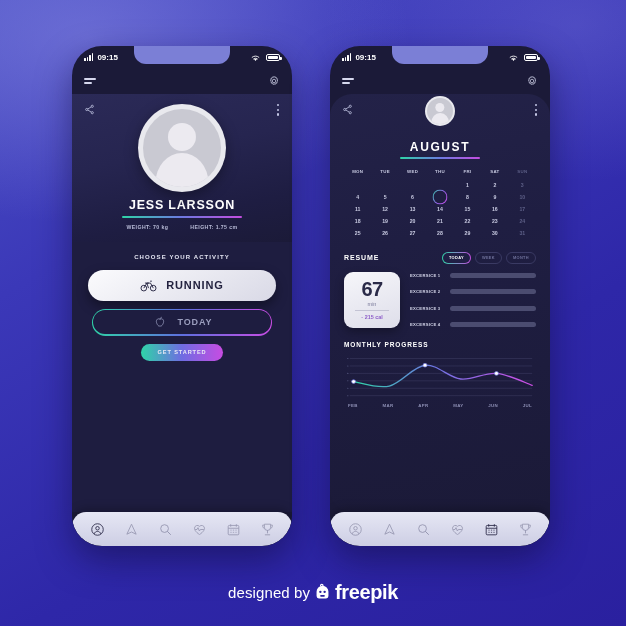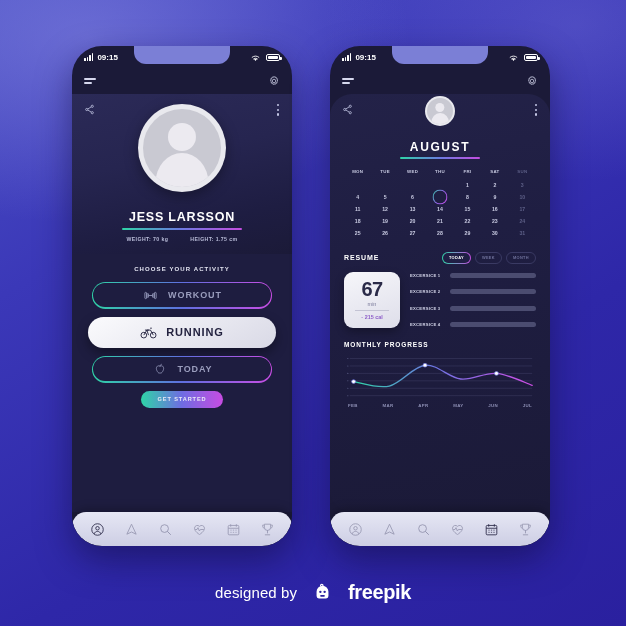--- a/index.html
+++ b/index.html
@@ -105,21 +105,21 @@
     position: relative; overflow: hidden;
     box-shadow: 0 4px 14px rgba(0,0,0,.35);
   }
   .avatar-lg .ring { position:absolute; inset:5px; border-radius:50%; background:#c9c9d2; overflow:hidden; }
   .avatar-lg .head { position:absolute; left:50%; top:18%; transform:translateX(-50%); width:36%; height:36%; border-radius:50%; background:#eceaf0; }
   .avatar-lg .body { position:absolute; left:50%; top:57%; transform:translateX(-50%); width:68%; height:62%; border-radius:50% 50% 0 0 / 62% 62% 0 0; background:#eceaf0; }
 
   .uname {
     text-align: center; color: #ffffff;
     font-size: 12.5px; font-weight: bold; letter-spacing: .8px;
-    margin-top: 18px;
+    margin-top: 6px;
   }
   .uline {
     width: 120px; height: 1.5px; margin: 4px auto 0;
     background: linear-gradient(90deg, #2fd4a7, #6b7ae0 48%, #c44de0);
     border-radius: 1px;
   }
   .stats {
     display: flex; justify-content: center; gap: 22px;
     margin-top: 6px; padding-bottom: 12px;
     color: #b9bcd8; font-size: 5.2px; font-weight: bold; letter-spacing: .4px;
@@ -269,21 +269,21 @@
 
   .mp-title { color:#fff; font-size:6.5px; font-weight:bold; letter-spacing:.9px; margin-top: 13px; }
   .chart-box { position: relative; margin-top: 7px; height: 46px; }
   .chart-box svg { display:block; width:100%; height:100%; }
   .xlabels { display:flex; justify-content:space-between; padding: 0 4px; margin-top: 2px; }
   .xlabels span { color:#8d8fb4; font-size:4.4px; font-weight:bold; letter-spacing:.3px; }
 
   
   .footer {
     position:absolute; left:0; right:0; bottom: 22px;
-    display:flex; align-items:center; justify-content:center; gap:16px;
+    display:flex; align-items:center; justify-content:center; gap:3px;
     color:#ffffff;
   }
   .fp-designed { font-size: 15px; letter-spacing: .1px; }
   .fp-name { font-size: 20px; font-weight: bold; letter-spacing: -.4px; }
   .fp-logo { width: 19px; height: 19px; }
 </style>
 </head>
 <body>
 
 <div class="bg-sheen"></div>
@@ -353,34 +353,20 @@
       <div class="stats">
         <span>WEIGHT: 70 kg</span>
         <span>HEIGHT: 1.75 cm</span>
       </div>
     </div>
 
     <div class="activity-wrap">
       <div class="choose">CHOOSE YOUR ACTIVITY</div>
 
 
-      <div class="act outline">
-        <div class="inner">
-          <span class="act-icon">
-            <svg width="15" height="15" viewBox="0 0 24 24">
-              <rect x="3" y="7" width="2.6" height="10" rx="1" fill="none" stroke="#8e91b3" stroke-width="1.5"></rect>
-              <rect x="18.4" y="7" width="2.6" height="10" rx="1" fill="none" stroke="#8e91b3" stroke-width="1.5"></rect>
-              <rect x="6.6" y="9" width="2.2" height="6" rx=".8" fill="none" stroke="#8e91b3" stroke-width="1.5"></rect>
-              <rect x="15.2" y="9" width="2.2" height="6" rx=".8" fill="none" stroke="#8e91b3" stroke-width="1.5"></rect>
-              <path d="M9 12h6" stroke="#8e91b3" stroke-width="1.5"></path>
-            </svg>
-          </span>
-          <span class="act-label">WORKOUT</span>
-        </div>
-      </div>
 
       <div class="act active">
         <span class="act-icon">
           <svg width="20" height="20" viewBox="0 0 24 24">
             <circle cx="5.4" cy="16.4" r="4" fill="none" stroke="#23223f" stroke-width="1.3"></circle>
             <circle cx="18.6" cy="16.4" r="4" fill="none" stroke="#23223f" stroke-width="1.3"></circle>
             <path d="M5.4 16.4l4.3-7.1h5.1l4 7.1M9.7 9.3L12 16.4M14.3 6.6h2.4M7 9.3h5.6" fill="none" stroke="#23223f" stroke-width="1.3" stroke-linejoin="round"></path>
           </svg>
         </span>
         <span class="act-label">RUNNING</span>

